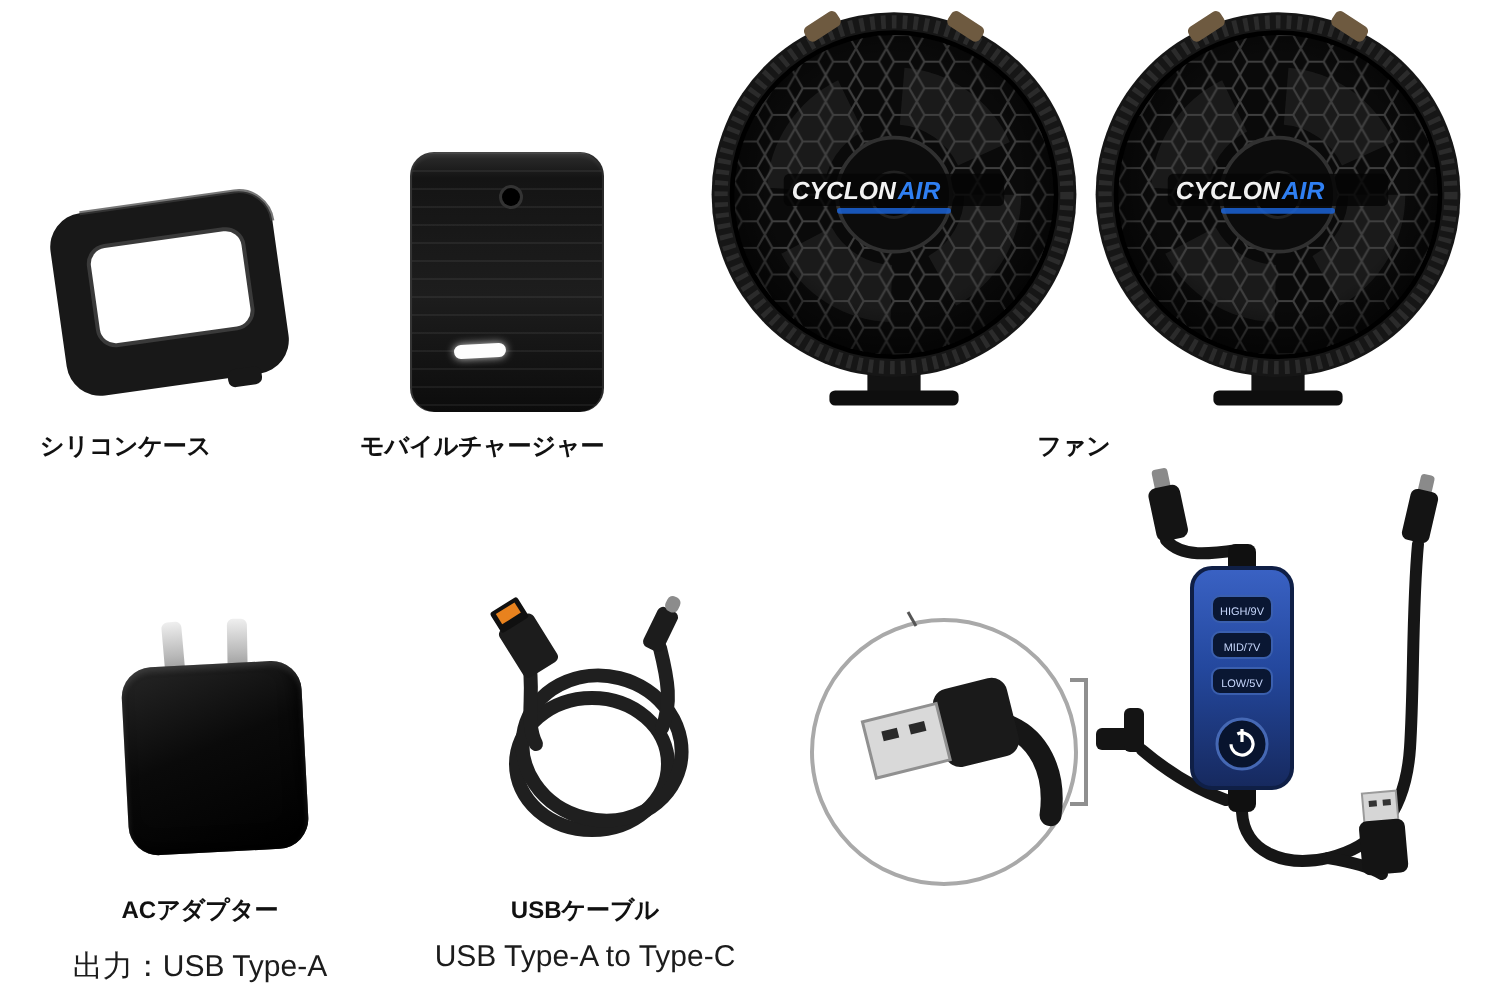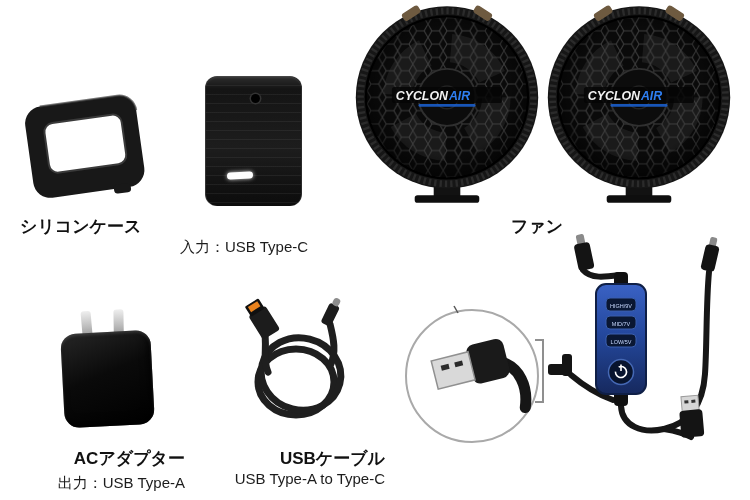--- a/index.html
+++ b/index.html
@@ -1,23 +1,23 @@
 <!DOCTYPE html>
 <html><head>
 <meta charset="utf-8">
 <style>
   html,body{margin:0;padding:0;background:#fff;}
   #stage{
     position:relative;width:750px;height:500px;background:#fff;overflow:hidden;
     font-family:"Liberation Sans","DejaVu Sans",sans-serif;color:#111;
   }
   .abs{position:absolute;}
-  .plabel{font-size:17px;font-weight:700;color:#111;white-space:nowrap;}
+  .plabel{font-size:12px;font-weight:700;color:#111;white-space:nowrap;}
   .pspec{font-size:15px;font-weight:400;color:#1c1c1c;white-space:nowrap;}
-  .center{text-align:right;}
+  .center{text-align:center;}
   
   .charger{
     width:97px;height:130px;border-radius:12px;
     background:
       repeating-linear-gradient(180deg, rgba(255,255,255,.06) 0 1px, rgba(0,0,0,0) 1px 9px),
       linear-gradient(180deg,#2e2e2e 0%,#141414 10%,#1d1d1d 55%,#0c0c0c 100%);
     box-shadow:inset 1px 0 0 #343434, inset -1px 0 0 #2a2a2a, inset 0 2px 2px rgba(255,255,255,.08);
   }
   .charger .btn{position:absolute;left:46px;top:18px;width:9px;height:9px;border-radius:50%;
     background:#000;box-shadow:0 0 0 1.5px #333;}
@@ -79,21 +79,21 @@
       <path d="M30,18 h78 a17,17 0 0 1 17,17" fill="none" stroke="#3d3d3d" stroke-width="2" opacity=".7"></path>
       <rect x="92" y="106" width="17" height="9" rx="3.5" fill="#181818"></rect>
     </g>
   </svg>
   <div class="abs plabel" style="left:20px;top:215px">シリコンケース</div>
 
   <div class="abs charger" style="left:205px;top:76px">
     <div class="btn"></div>
     <div class="led"></div>
   </div>
-  <div class="abs pspec" style="left:180px;top:238px">入力：USB Type-C</div>
+  <div class="abs plabel" style="left:180px;top:215px">モバイルチャージャー</div>
 
   <svg class="abs" style="left:352px;top:4px" width="190" height="200" viewBox="0 0 200 210">
     <use href="#fanBody"></use>
     <text x="101" y="100.5" text-anchor="end" font-size="13" font-style="italic" font-weight="800" fill="#f2f2f2">CYCLON</text>
     <text x="102" y="100.5" text-anchor="start" font-size="13" font-style="italic" font-weight="800" fill="#2f7ff2">AIR</text>
   </svg>
   <svg class="abs" style="left:544px;top:4px" width="190" height="200" viewBox="0 0 200 210">
     <use href="#fanBody"></use>
     <text x="101" y="100.5" text-anchor="end" font-size="13" font-style="italic" font-weight="800" fill="#f2f2f2">CYCLON</text>
     <text x="102" y="100.5" text-anchor="start" font-size="13" font-style="italic" font-weight="800" fill="#2f7ff2">AIR</text>

